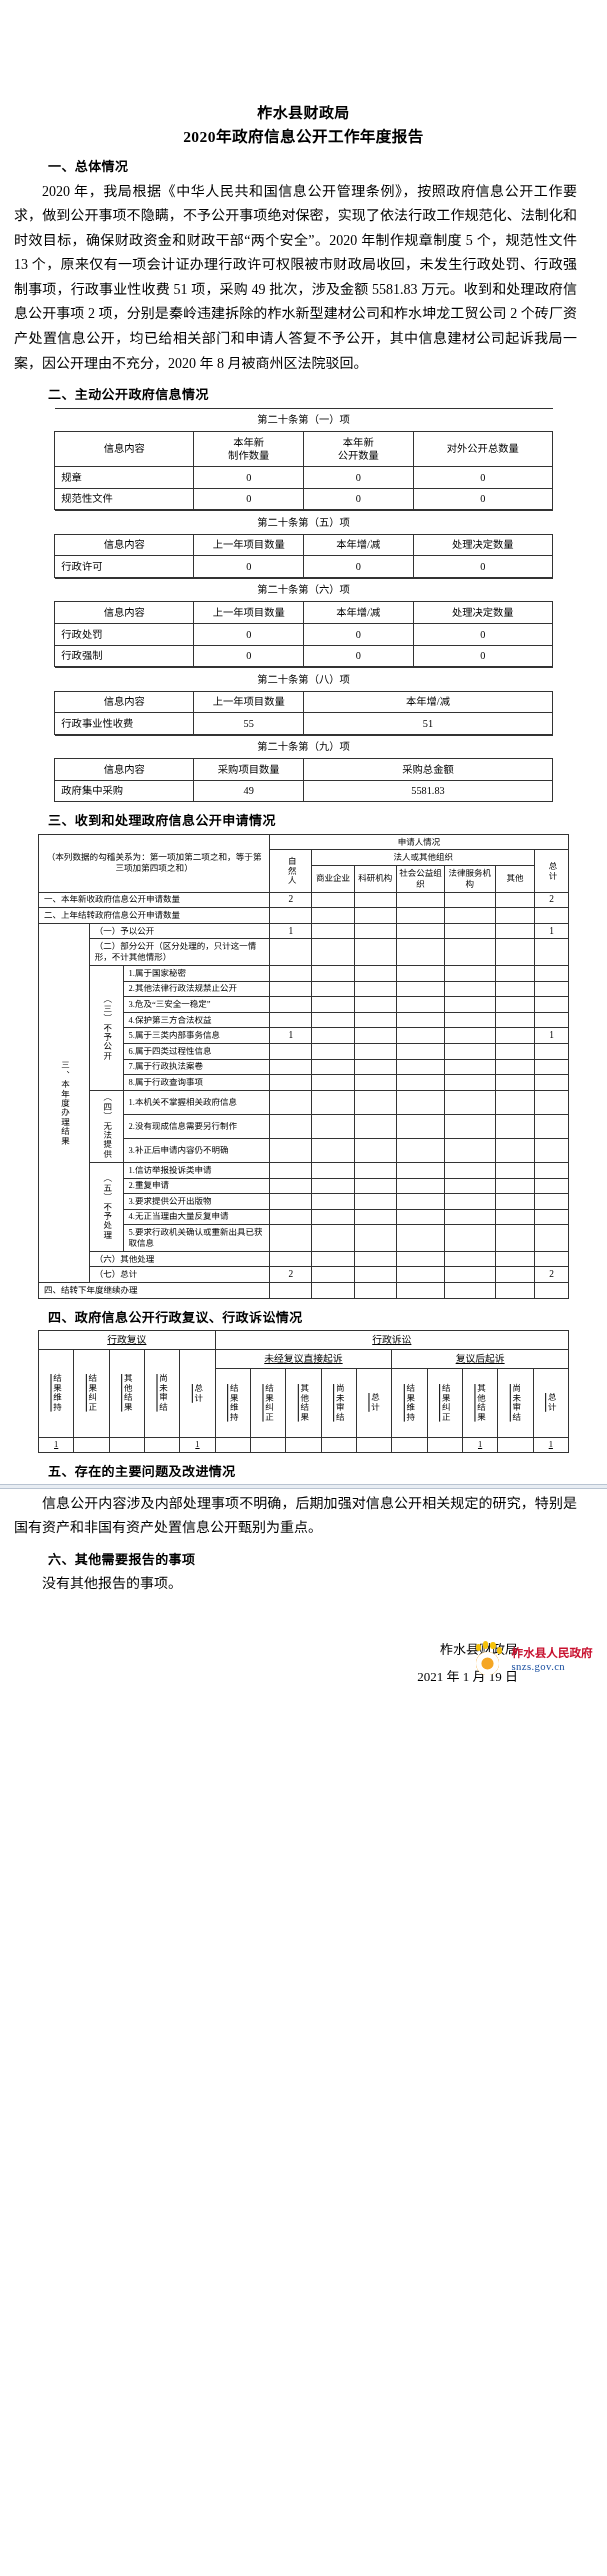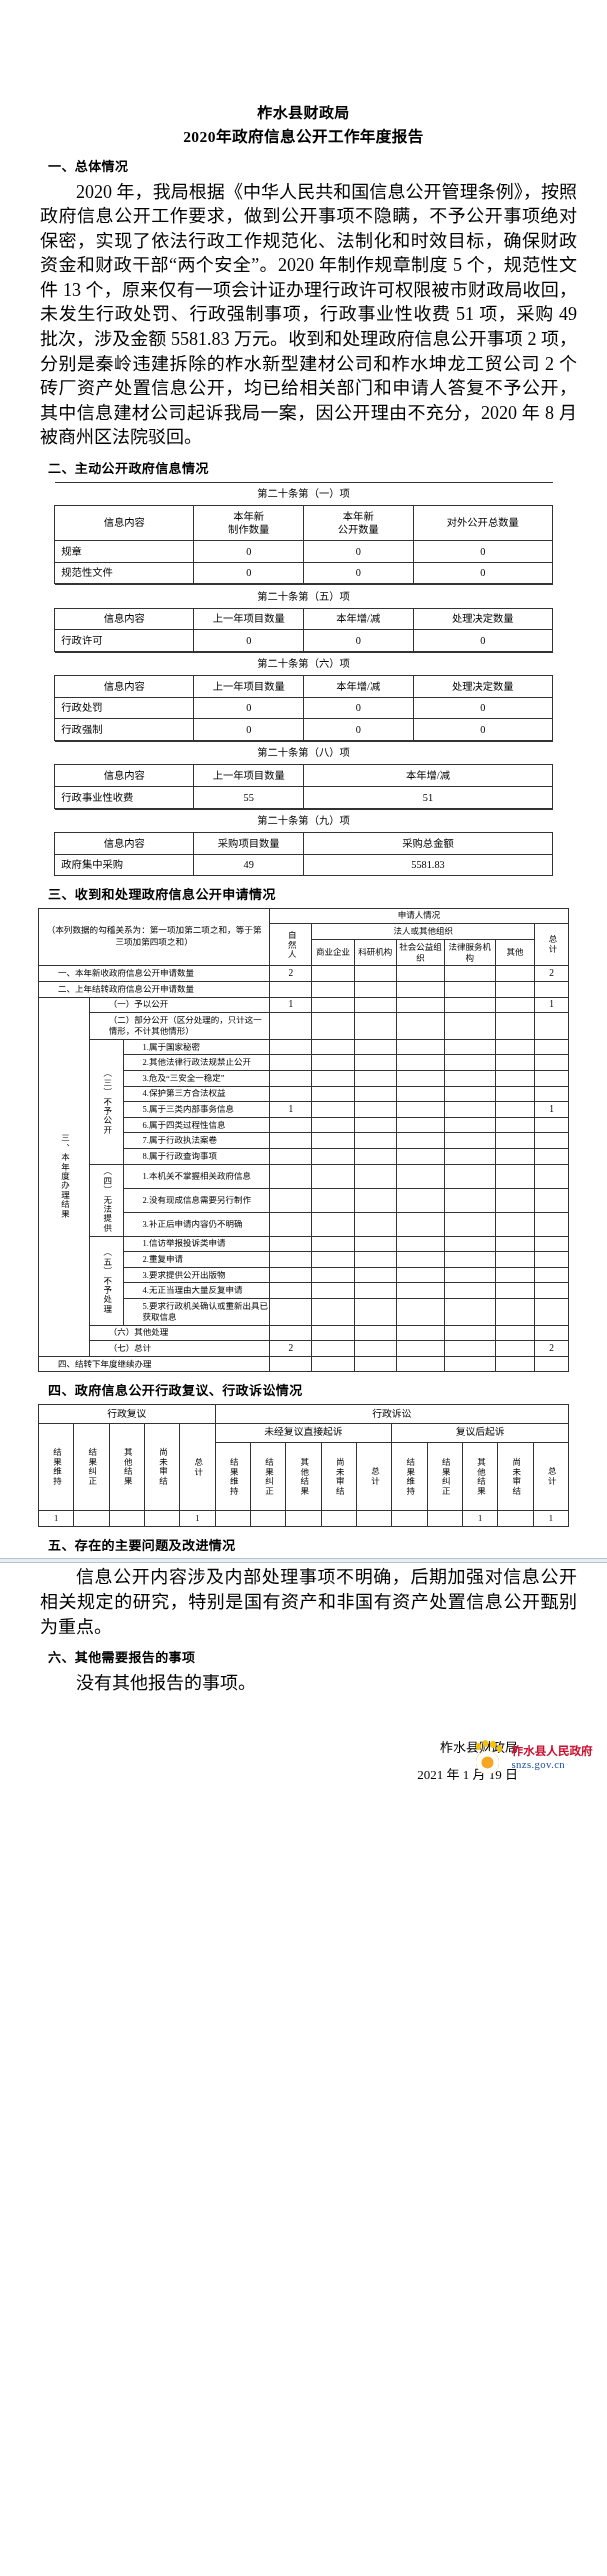--- a/index.html
+++ b/index.html
@@ -23,24 +23,24 @@
   .doc-title .line2 { font-size:15.6px; }
   .section-heading {
     font-family:Liberation Serif, serif;
     font-weight:bold;
     font-size:13px;
     margin:8px 0 4.5px 0;
     padding-left:48px;
     letter-spacing:0.4px;
   }
   p.body-text {
-    font-size:18px;
+    font-size:14px;
     line-height:24.6px;
     margin:0;
-    padding:0 30px 0 40px;
+    padding:0 30px 0 14px;
     text-indent:2em;
     text-align:justify;
     text-justify:inter-ideograph;
   }
   .tbl-wrap { padding:0 54px; }
   .tbl-wrap.wide { padding:0 38px; }
   table { border-collapse:collapse; width:100%; }
   table.gov td, table.gov th {
     border:0.9px solid #333;
     font-size:10.3px;
@@ -57,32 +57,32 @@
   table.app { border-collapse:collapse; width:100%; table-layout:fixed; }
   table.app td {
     border:0.9px solid #333;
     font-size:8.5px;
     line-height:11px;
     text-align:center;
     vertical-align:middle;
     padding:1.8px 0.9px;
     font-family:"Liberation Serif","DejaVu Serif",serif;
   }
-  table.app td.left { text-align:left; padding-left:19px; }
+  table.app td.left { text-align:left; padding-left:5px; }
   table.app td.note { font-size:8.6px; line-height:11.6px; text-align:center; padding:3.6px 5.4px; }
   table.app td.vert {
     writing-mode:vertical-rl;
     text-orientation:upright;
     letter-spacing:0.9px;
     white-space:nowrap;
     padding:2.7px 0.9px;
   }
   table.app td.num { font-size:9.4px; }
   
-  table.rev { border-collapse:collapse; width:100%; table-layout:fixed; }
+  table.rev { border-collapse:collapse; width:100%; table-layout:fixed;text-decoration:underline; }
   table.rev td {
     border:0.9px solid #333;
     font-size:8.5px;
     line-height:10.7px;
     text-align:center;
     vertical-align:middle;
     padding:1.8px 0;
   }
   table.rev td.vert {
     writing-mode:vertical-rl;

